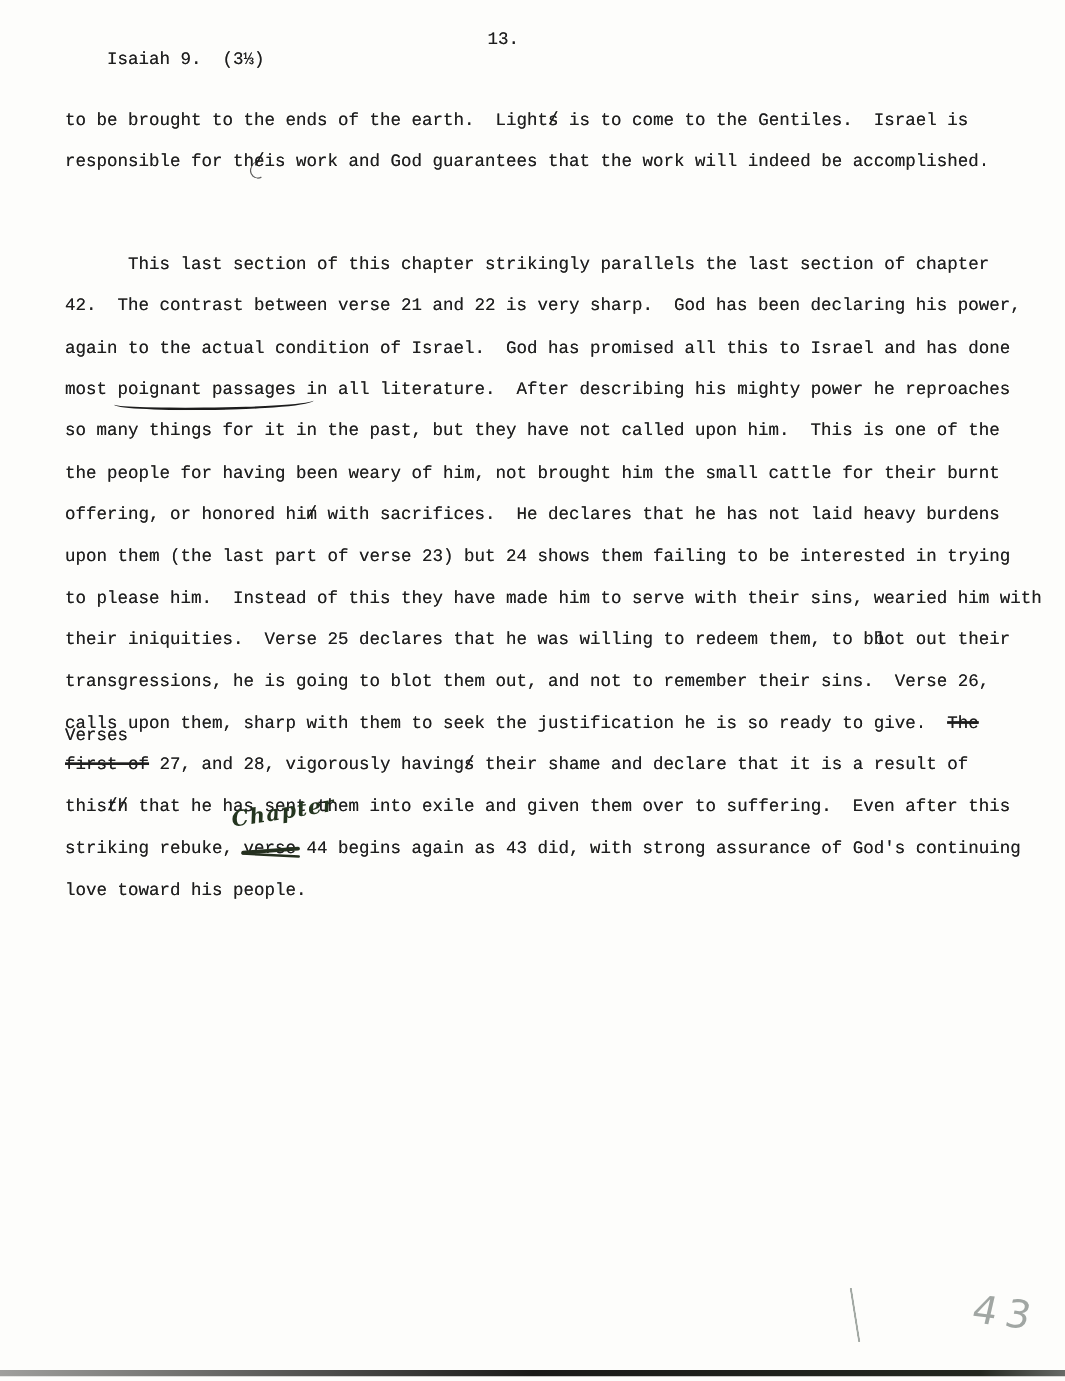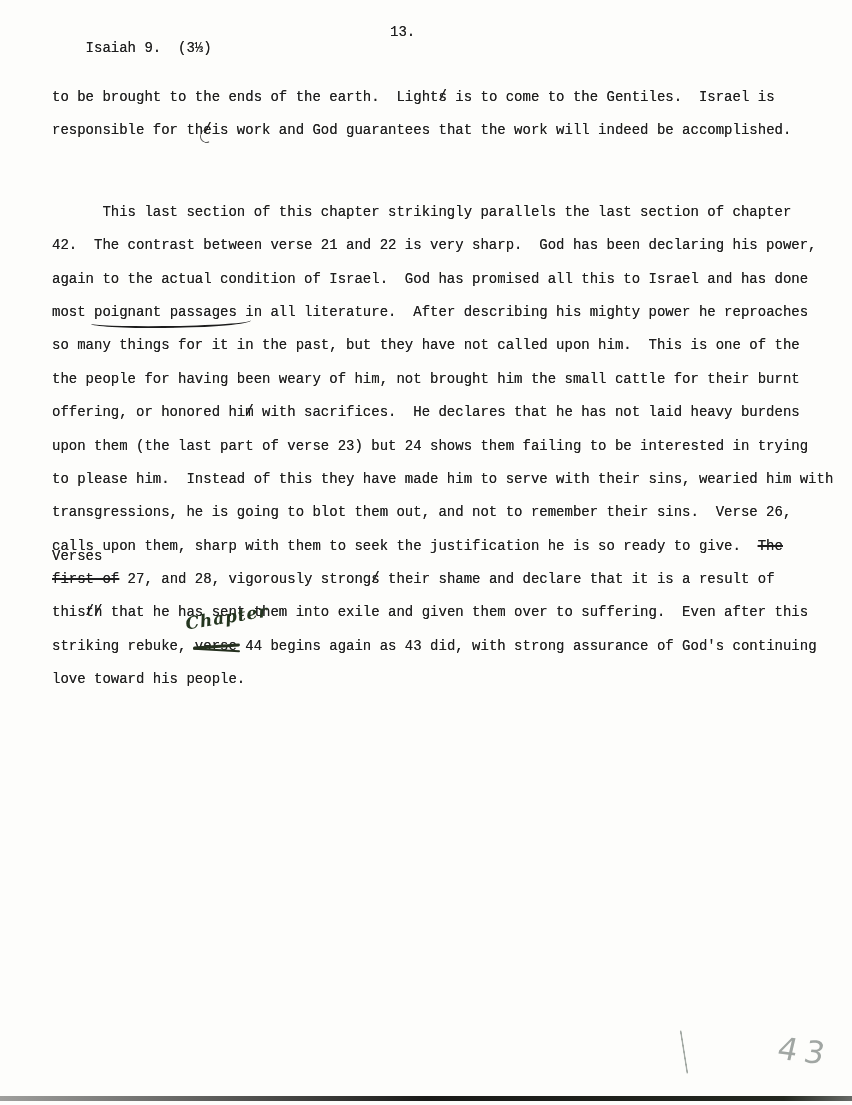--- a/index.html
+++ b/index.html
@@ -89,23 +89,24 @@
       <div class="para">
         <div class="line"><span class="seg seg-n">      This last section of this chapter strikingly parallels the last section of chapter</span></div>
         <div class="line"><span class="seg seg-n">42.  The contrast between verse 21 and 22 is very sharp.  God has been declaring his power,</span></div>
         <div class="line"><span class="seg seg-n">again to the actual condition of Israel.  God has promised all this to Israel and has done</span></div>
         <div class="line"><span class="seg seg-n">most </span><span class="seg seg-underline">poignant passages</span><span class="seg seg-n"> in all literature.  After describing his mighty power he reproaches</span></div>
         <div class="line"><span class="seg seg-n">so many things for it in the past, but they have not called upon him.  This is one of the</span></div>
         <div class="line"><span class="seg seg-n">the people for having been weary of him, not brought him the small cattle for their burnt</span></div>
         <div class="line"><span class="seg seg-n">offering, or honored hi</span><span class="seg seg-slash">m</span><span class="seg seg-n"> with sacrifices.  He declares that he has not laid heavy burdens</span></div>
         <div class="line"><span class="seg seg-n">upon them (the last part of verse 23) but 24 shows them failing to be interested in trying</span></div>
         <div class="line"><span class="seg seg-n">to please him.  Instead of this they have made him to serve with their sins, wearied him with</span></div>
+        <div class="line"><span class="seg seg-n">their iniquities.  Verse 25 declares that he was willing to redeem them, to b</span><span class="seg seg-overtype" data-over="l">b</span><span class="seg seg-n">ot out their</span></div>
         <div class="line"><span class="seg seg-n">transgressions, he is going to blot them out, and not to remember their sins.  Verse 26,</span></div>
         <div class="line"><span class="seg seg-n">calls upon them, sharp with them to seek the justification he is so ready to give.  </span><span class="seg seg-strike">The</span></div>
-        <div class="line"><span class="seg seg-insert">Verses</span><span class="seg seg-strike">first of</span><span class="seg seg-n"> 27, and 28, vigorously strong</span><span class="seg seg-slash">s</span><span class="seg seg-n"> their shame and declare that it is a result of</span></div>
+        <div class="line"><span class="seg seg-insert">Verses</span><span class="seg seg-strike">first of</span><span class="seg seg-n"> 27, and 28, vigorously having</span><span class="seg seg-slash">s</span><span class="seg seg-n"> their shame and declare that it is a result of</span></div>
         <div class="line"><span class="seg seg-n">this</span><span class="seg seg-slash">t</span><span class="seg seg-slash">h</span><span class="seg seg-n"> that he has sent them into exile and given them over to suffering.  Even after this</span></div>
         <div class="line"><span class="seg seg-n">striking rebuke, </span><span class="seg seg-penstrike">verse<span class="hand-above">Chapter</span></span><span class="seg seg-n"> 44 begins again as 43 did, with strong assurance of God's continuing</span></div>
         <div class="line"><span class="seg seg-n">love toward his people.</span></div>
       </div>
     </div>
 
   <div class="pencil-stroke"></div>
   <div class="pencil-number">43</div>
 
   <div class="scan-edge"></div>

